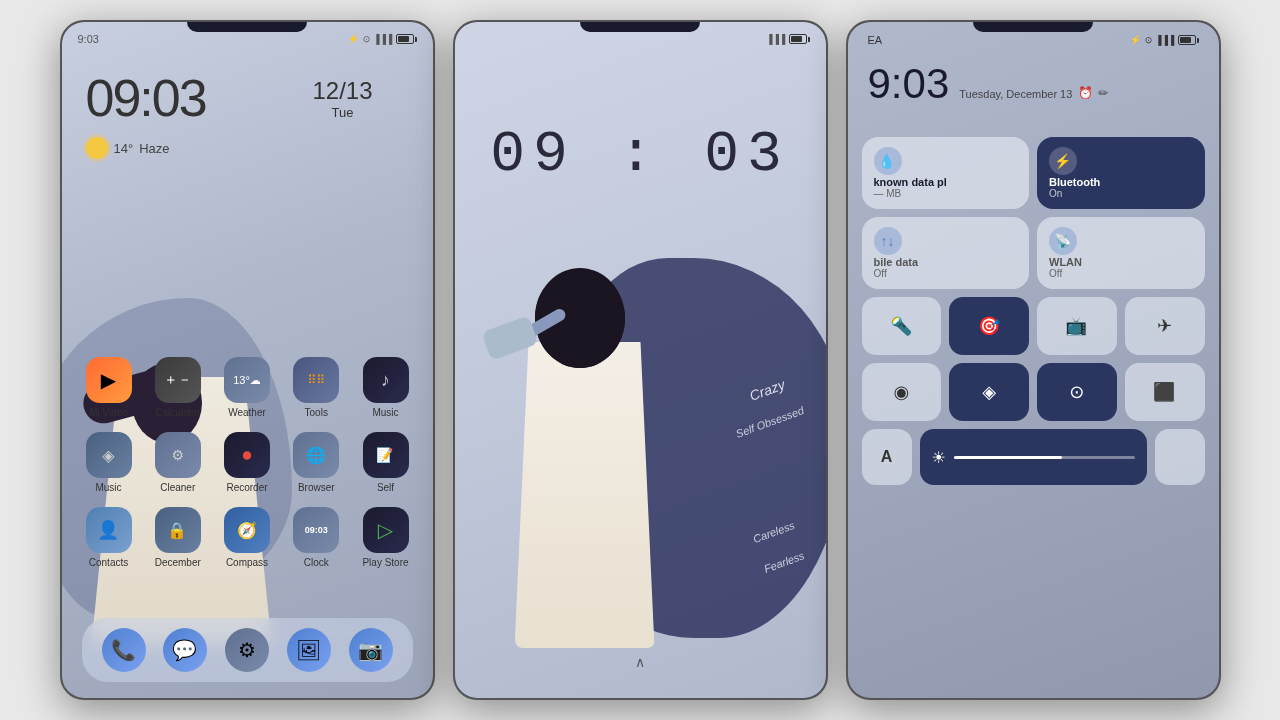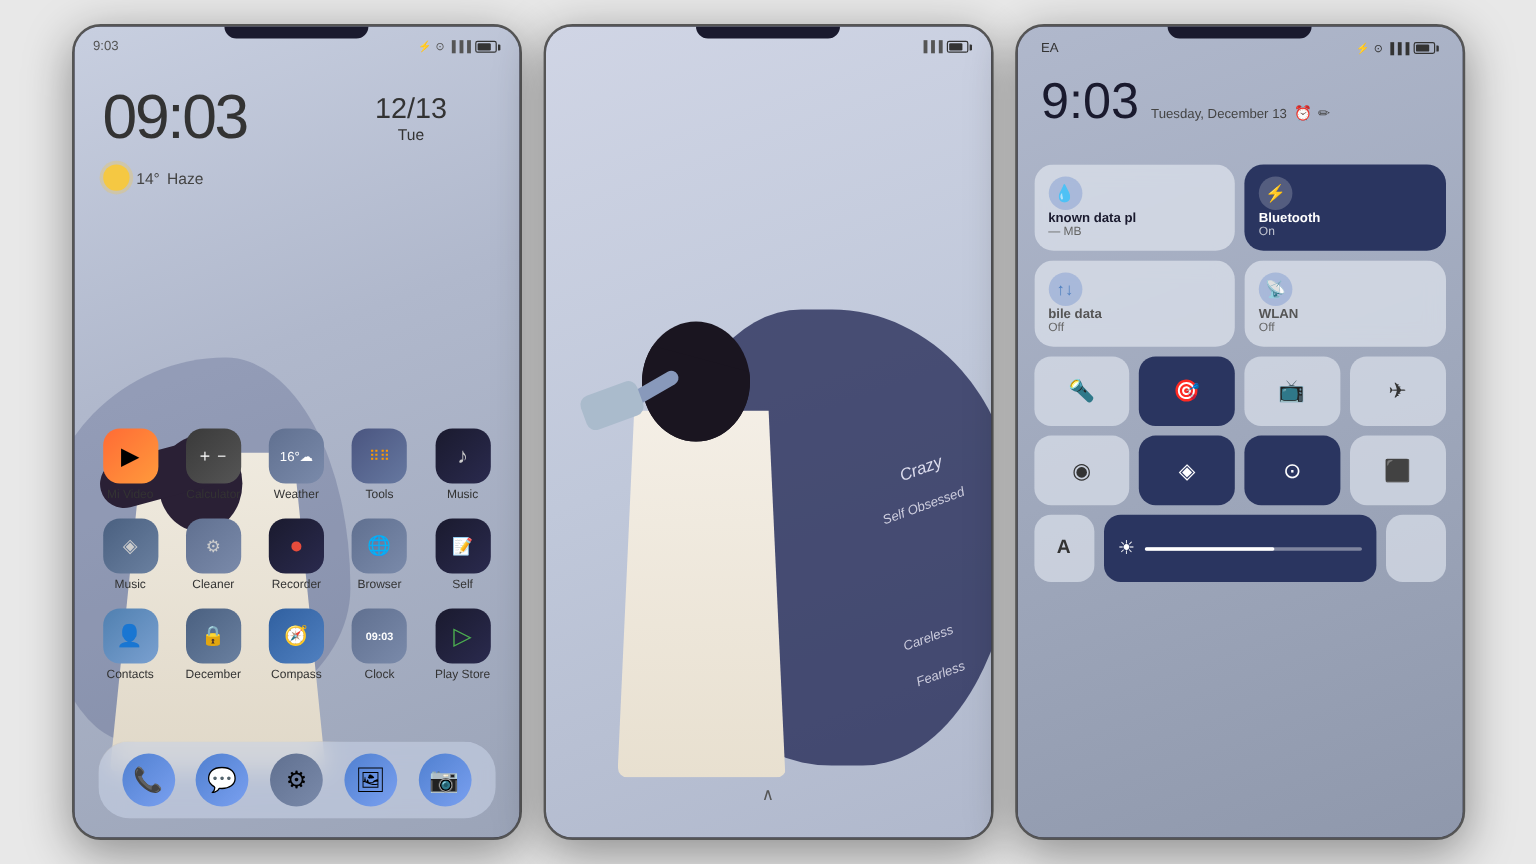--- a/index.html
+++ b/index.html
@@ -534,21 +534,21 @@
     <div class="app-row">
       <div class="app-icon">
         <div class="app-icon-img ic-mivideo">▶</div>
         <span class="app-label">Mi Video</span>
       </div>
       <div class="app-icon">
         <div class="app-icon-img ic-calc" style="color:#fff;font-size:14px;">＋－</div>
         <span class="app-label">Calculator</span>
       </div>
       <div class="app-icon">
-        <div class="app-icon-img ic-weather" style="color:#fff;font-size:11px;">16°☁</div>
+        <div class="app-icon-img ic-weather" style="color:#fff;font-size:11px;">13°☁</div>
         <span class="app-label">Weather</span>
       </div>
       <div class="app-icon">
         <div class="app-icon-img ic-tools" style="font-size:12px;">⠿⠿</div>
         <span class="app-label">Tools</span>
       </div>
       <div class="app-icon">
         <div class="app-icon-img ic-music" style="color:#ccc;font-size:18px;">♪</div>
         <span class="app-label">Music</span>
       </div>
@@ -632,20 +632,21 @@
       <div class="battery-icon">
         <div class="battery-body">
             <div class="battery-fill"></div>
           </div>
         <div class="battery-tip"></div>
       </div>
     </div>
   </div>
 
   <div class="time-center">
+    <div class="time-digital">09 : 03</div>
   </div>
 
   <div class="text-crazy">Crazy</div>
   <div class="text-selfobsessed">Self Obsessed</div>
   <div class="text-careless">Careless</div>
   <div class="text-fearless">Fearless</div>
 
   <div class="chevron">∧</div>
 </div>
 

